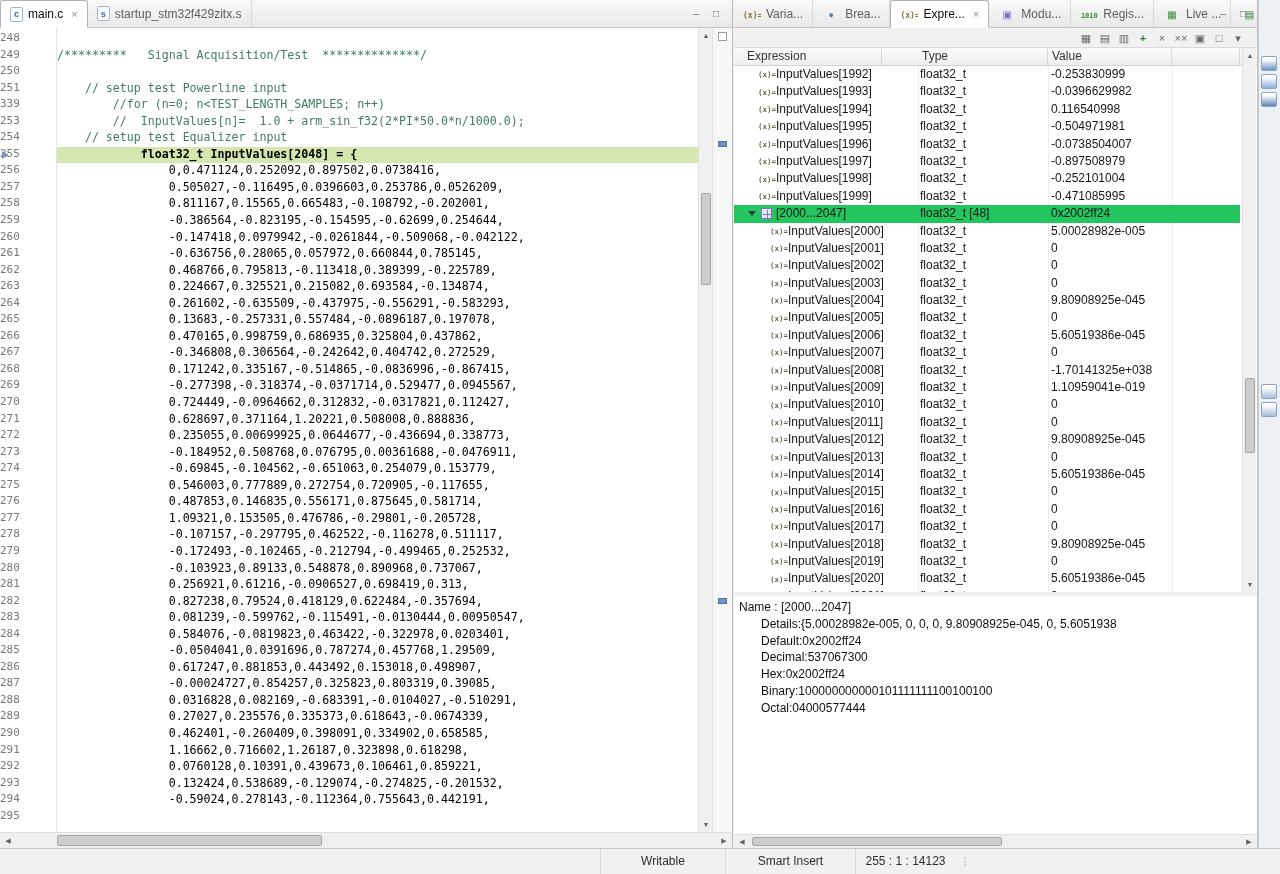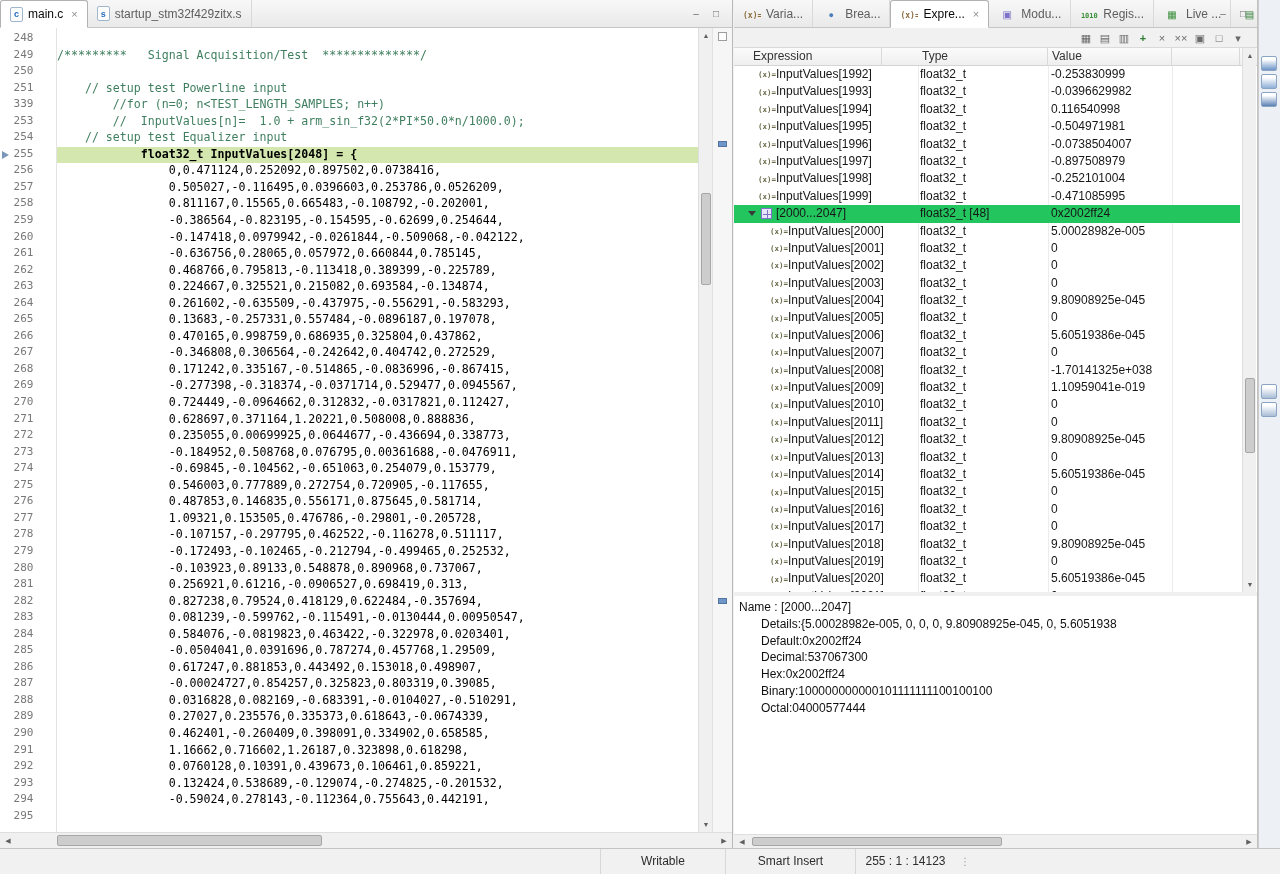--- a/index.html
+++ b/index.html
@@ -24,21 +24,21 @@
 .variables-icon::before,.expressions-icon::before{content:"(x)=";font:bold 8px "DejaVu Sans Mono",monospace;color:#8a6d3b}
 .breakpoints-icon::before{content:"\25CF";color:#4a7ebb;font-size:9px}
 .modules-icon::before{content:"\25A3";color:#7d74c9;font-size:10px}
 .registers-icon::before{content:"1010";font:bold 7px "DejaVu Sans Mono",monospace;color:#3a8f3a}
 .live-expressions-icon::before{content:"\25A6";color:#3a8f3a;font-size:10px}
 .sfrs-icon::before{content:"\25A4";color:#2e7d32;font-size:10px}
 
 
 .editbody{position:absolute;top:28px;left:0;right:0;bottom:16px;background:#fff;overflow:hidden}
 .gutter{position:absolute;left:0;top:0;width:57px;bottom:0;background:#fff;border-right:1px solid #e3e3e3;padding-top:3px}
-.gl{height:16.55px;line-height:16.55px;text-align:center;padding-right:9px;color:#787878;font:11px "DejaVu Sans Mono",monospace;position:relative}
+.gl{height:16.55px;line-height:16.55px;text-align:left;padding-right:9px;color:#787878;font:11px "DejaVu Sans Mono",monospace;position:relative}
 .gmark{position:absolute;left:2px;top:4px;width:0;height:0;border-left:7px solid #7d97b8;border-top:4px solid transparent;border-bottom:4px solid transparent}
 .code{position:absolute;left:57px;top:0;right:34px;bottom:0;padding-top:3px;overflow:hidden;background:#fff}
 .cl{height:16.55px;line-height:16.55px;font:11.6px "DejaVu Sans Mono",monospace;white-space:pre;color:#000}
 .cl.comment{color:#3f7f5f}
 .cl.hl{background:#d4e7ae;font-weight:bold}
 
 
 .sbv{position:absolute;width:14px;background:#f0f0f0;border-left:1px solid #dedede}
 .sbh{position:absolute;height:16px;background:#f0f0f0;border-top:1px solid #dedede}
 .sarr{position:absolute;color:#5f5f5f;font-size:7px;text-align:center}
@@ -265,21 +265,21 @@
         <span class="tbi">▥</span>
         <span class="tbi accent">+</span>
         <span class="tbi">×</span>
         <span class="tbi">××</span>
         <span class="tbi">▣</span>
         <span class="tbi">□</span>
         <span class="tbi">▾</span>
       </div>
 
     <div class="ehdr">
-      <div class="hcell" style="left:0;width:148px;padding-left:19px">Expression</div>
+      <div class="hcell" style="left:0;width:148px;padding-left:13px">Expression</div>
       <div class="hcell" style="left:184px;width:130px">Type</div>
       <div class="hcell" style="left:314px;width:124px">Value</div>
       <div class="hcell" style="left:438px;width:68px"></div>
     </div>
 
     <div class="erows">
       <div class="cline" style="left:184px"></div>
       <div class="cline" style="left:314px"></div>
       <div class="cline" style="left:438px"></div>
     <div class="erow">

